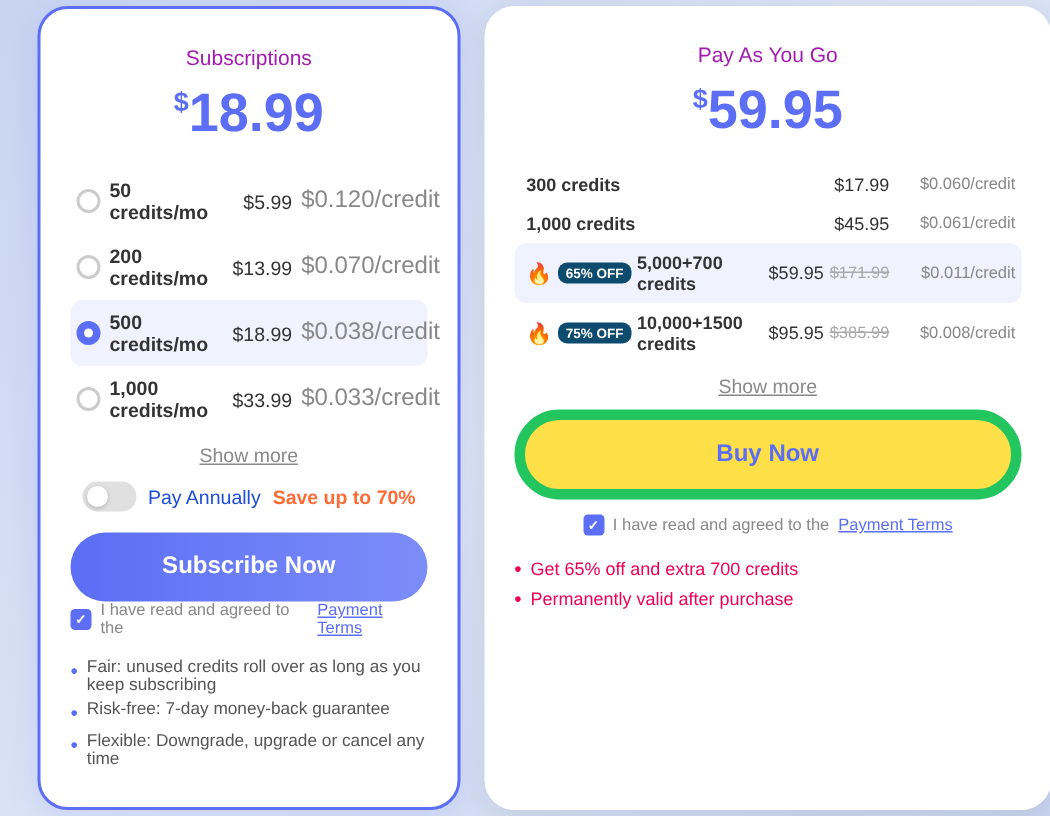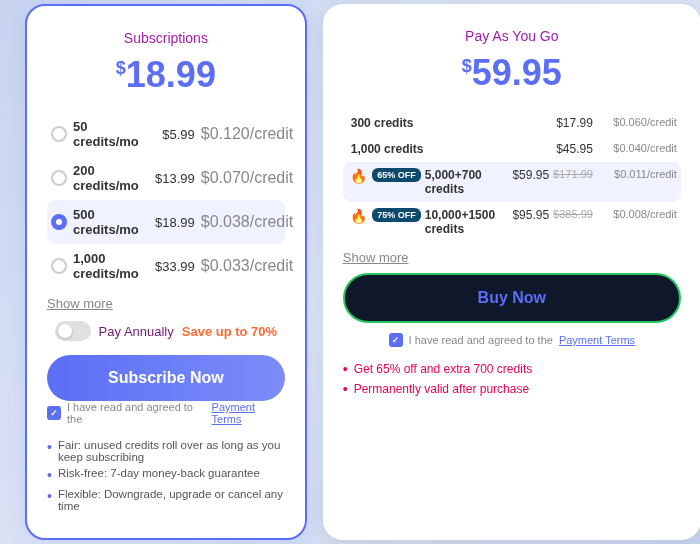--- a/index.html
+++ b/index.html
@@ -95,20 +95,21 @@
       text-align: right;
       color: #333;
     }
     .plan-credit {
       width: 80px;
       text-align: right;
       color: #888;
       font-size: 16px;
     }
     .show-more {
+      text-align: center;
       color: #888;
       font-size: 13px;
       margin: 8px 0;
       cursor: pointer;
       text-decoration: underline;
     }
     .toggle-row {
       display: flex;
       align-items: center;
       justify-content: center;
@@ -129,44 +130,44 @@
       left: 3px;
       top: 3px;
       width: 14px;
       height: 14px;
       border-radius: 50%;
       background: white;
       box-shadow: 0 1px 3px rgba(0,0,0,0.2);
     }
     .toggle-label {
       font-size: 13px;
-      color: #701a75;
+      color: #1d4ed8;
     }
     .save-text {
       color: #ff6b35;
       font-weight: 600;
       font-size: 13px;
     }
     .subscribe-btn {
       width: 100%;
       padding: 14px;
       background: linear-gradient(90deg, #5b6ef5, #7c8df8);
       color: white;
       border: none;
       border-radius: 30px;
       font-size: 16px;
       font-weight: 700;
       cursor: pointer;
     }
     .buy-btn {
       width: 100%;
       padding: 14px;
-      background: #0f172a;
+      background: #fde047;
       color: #5b6ef5;
-      border: 2px solid #22c55e;
+      border: 7px solid #22c55e;
       border-radius: 30px;
       font-size: 16px;
       font-weight: 700;
       cursor: pointer;
       margin-bottom: 10px;
     }
     .terms-row {
       display: flex;
       align-items: center;
       justify-content: center;
@@ -218,21 +219,21 @@
       font-weight: 700;
       padding: 2px 5px;
       border-radius: 6px;
       white-space: nowrap;
     }
     .fire-icon {
       font-size: 14px;
     }
     .plan-row-right {
       display: flex;
-      align-items: flex-start;
+      align-items: center;
       padding: 6px 4px;
       font-size: 13px;
       color: #333;
       border-radius: 8px;
       gap: 4px;
     }
     .plan-row-right.highlighted {
       background: #f0f2ff;
     }
     .strikethrough {
@@ -333,21 +334,21 @@
     <span class="plan-price" style="font-size:12px;">$17.99</span>
 
     <span class="plan-credit" style="font-size:11px;">$0.060/credit</span>
   </div>
         <div class="plan-row-right">
     <div class="radio"></div>
 
     <span class="plan-label" style="flex:1;font-size:12px;">1,000 credits</span>
     <span class="plan-price" style="font-size:12px;">$45.95</span>
 
-    <span class="plan-credit" style="font-size:11px;">$0.040/credit</span>
+    <span class="plan-credit" style="font-size:11px;">$0.061/credit</span>
   </div>
         <div class="plan-row-right highlighted">
     <div class="radio"></div>
     <span class="fire-icon">🔥</span>
     <span class="badge">65% OFF</span>
     <span class="plan-label" style="flex:1;font-size:12px;">5,000+700 credits</span>
     <span class="plan-price" style="font-size:12px;">$59.95</span>
     <span class="strikethrough">$171.99</span>
     <span class="plan-credit" style="font-size:11px;">$0.011/credit</span>
   </div>

